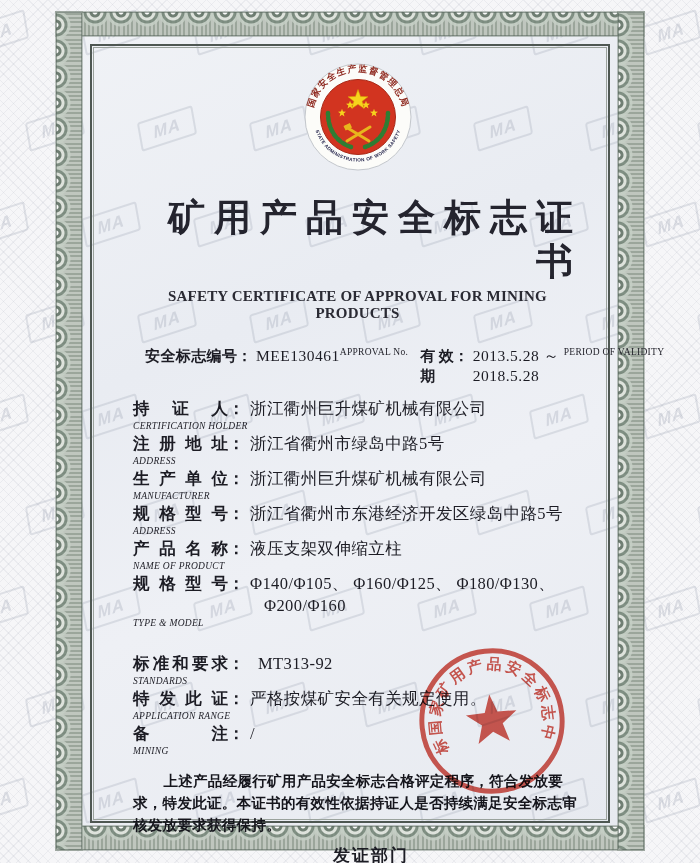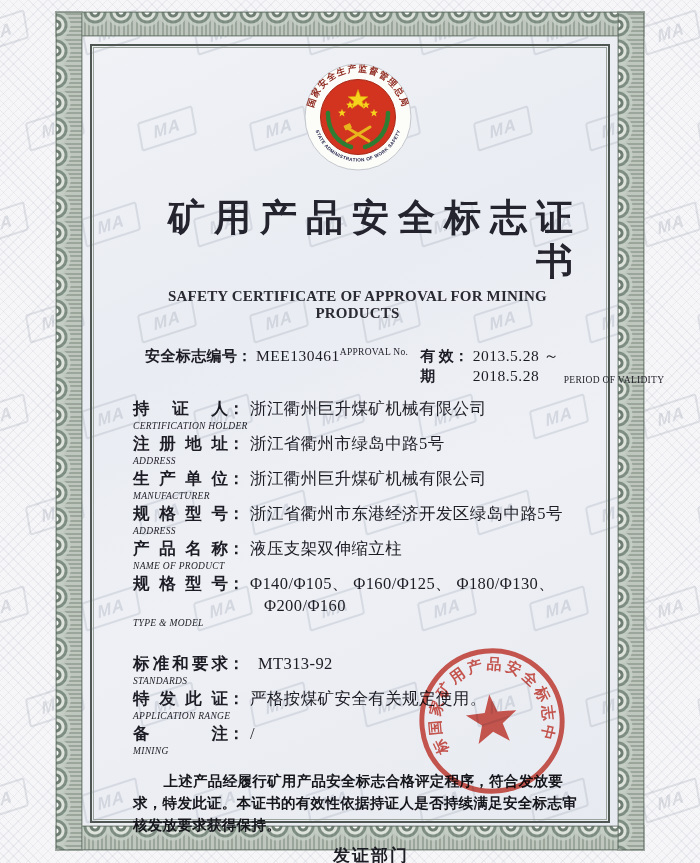--- a/index.html
+++ b/index.html
@@ -54,21 +54,21 @@
     text-align:right;font-size:37px;font-weight:bold;letter-spacing:9px;
     color:#24242e;margin:20px 0 0 6px;line-height:44px;
   }
   .title-en{
     text-align:center;font-size:15px;font-weight:bold;color:#2a2a33;
     letter-spacing:0.2px;margin-top:4px;
   }
   
   .row1{display:flex;margin-top:24px;padding-left:12px;}
   .row1 .grp{display:flex;flex-direction:row;}
-  .grp2{margin-left:12px;align-items:flex-end;}
+  .grp2{margin-left:12px;}
   .lbl-line{display:flex;align-items:baseline;font-weight:bold;font-size:15px;line-height:20px;}
   .lbl-sm{display:inline-block;width:92px;text-align:justify;text-align-last:justify;}
   .lbl-xs{display:inline-block;width:58px;text-align:justify;text-align-last:justify;}
   .en-sub{font-size:9.5px;color:#23232b;letter-spacing:.3px;line-height:12px;white-space:nowrap;}
   .val-mono{font-size:15.5px;font-weight:500;letter-spacing:.5px;padding-left:4px;}
   
   .fields{margin-top:12px;}
   .frow{display:grid;grid-template-columns:95px 16px 1fr;margin-bottom:1px;}
   .frow .cn-label{font-weight:bold;font-size:16.5px;line-height:22px;text-align:justify;text-align-last:justify;}
   .frow .colon{font-weight:bold;font-size:16.5px;line-height:22px;}

